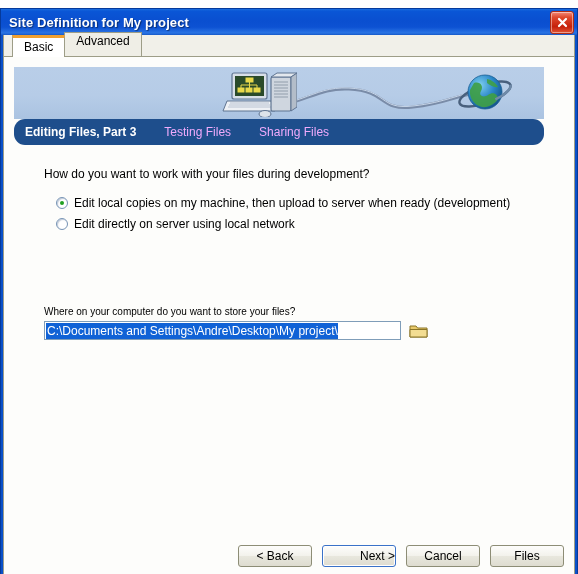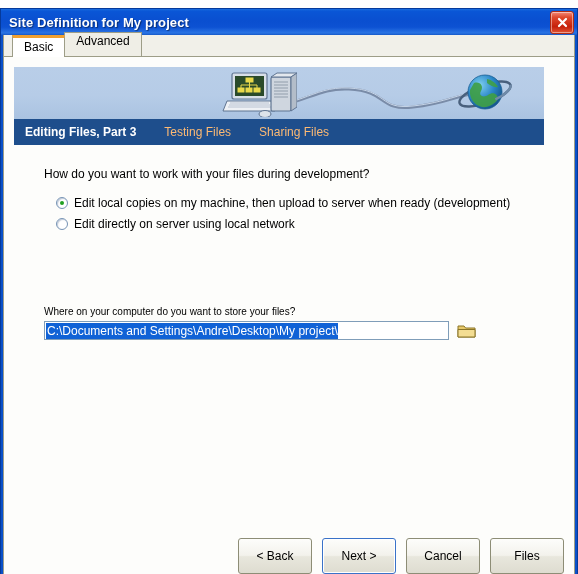--- a/index.html
+++ b/index.html
@@ -154,24 +154,25 @@
   
   .steps {
     margin: 0 30px 0 10px;
     height: 26px;
     flex: 0 0 26px;
     background: #1e4e8c;
     display: flex;
     align-items: center;
     padding-left: 11px;
     box-sizing: border-box;
+    border-radius: 11px;
   }
   .step {
     font-size: 12px;
-    color: #fdba74;
+    color: #f0abfc;
     margin-right: 28px;
     white-space: nowrap;
     cursor: pointer;
   }
   .step.current {
     color: #ffffff;
     font-weight: bold;
   }
 
   
@@ -227,21 +228,21 @@
     font-size: 10px;
     color: #000000;
     margin-top: 73px;
   }
   .path-row {
     margin-top: 4px;
     display: flex;
     align-items: center;
   }
   .path-field {
-    width: 405px;
+    width: 357px;
     height: 19px;
     box-sizing: border-box;
     background: #ffffff;
     border: 1px solid #7f9db9;
     display: flex;
     align-items: center;
     padding: 0 1px;
     cursor: text;
     overflow: hidden;
   }
@@ -268,35 +269,36 @@
     flex: 0 0 44px;
     position: relative;
     display: flex;
     align-items: center;
     justify-content: flex-end;
     padding-right: 10px;
     box-sizing: border-box;
   }
   .btn {
     width: 74px;
-    height: 36px;
+    height: 22px;
     margin-left: 10px;
     font-size: 12px;
     font-family: "Liberation Sans", sans-serif;
     color: #000000;
     background: linear-gradient(180deg, #fdfdfb 0%, #f3f2ec 48%, #e8e7dd 52%, #dedcd0 100%);
     border: 1px solid #8d8d76;
     border-radius: 3px;
     cursor: pointer;
     box-sizing: border-box;
     padding: 0;
   }
   .btn.default {
     border: 1px solid #3a72c8;
     box-shadow: inset 0 0 0 1px #ffffff;
+    text-align: right;
   }
 </style>
 </head>
 <body>
 
 <div class="window">
 
   <div class="titlebar">
     <span class="title-text">Site Definition for My project</span>
     <div class="close-btn">

